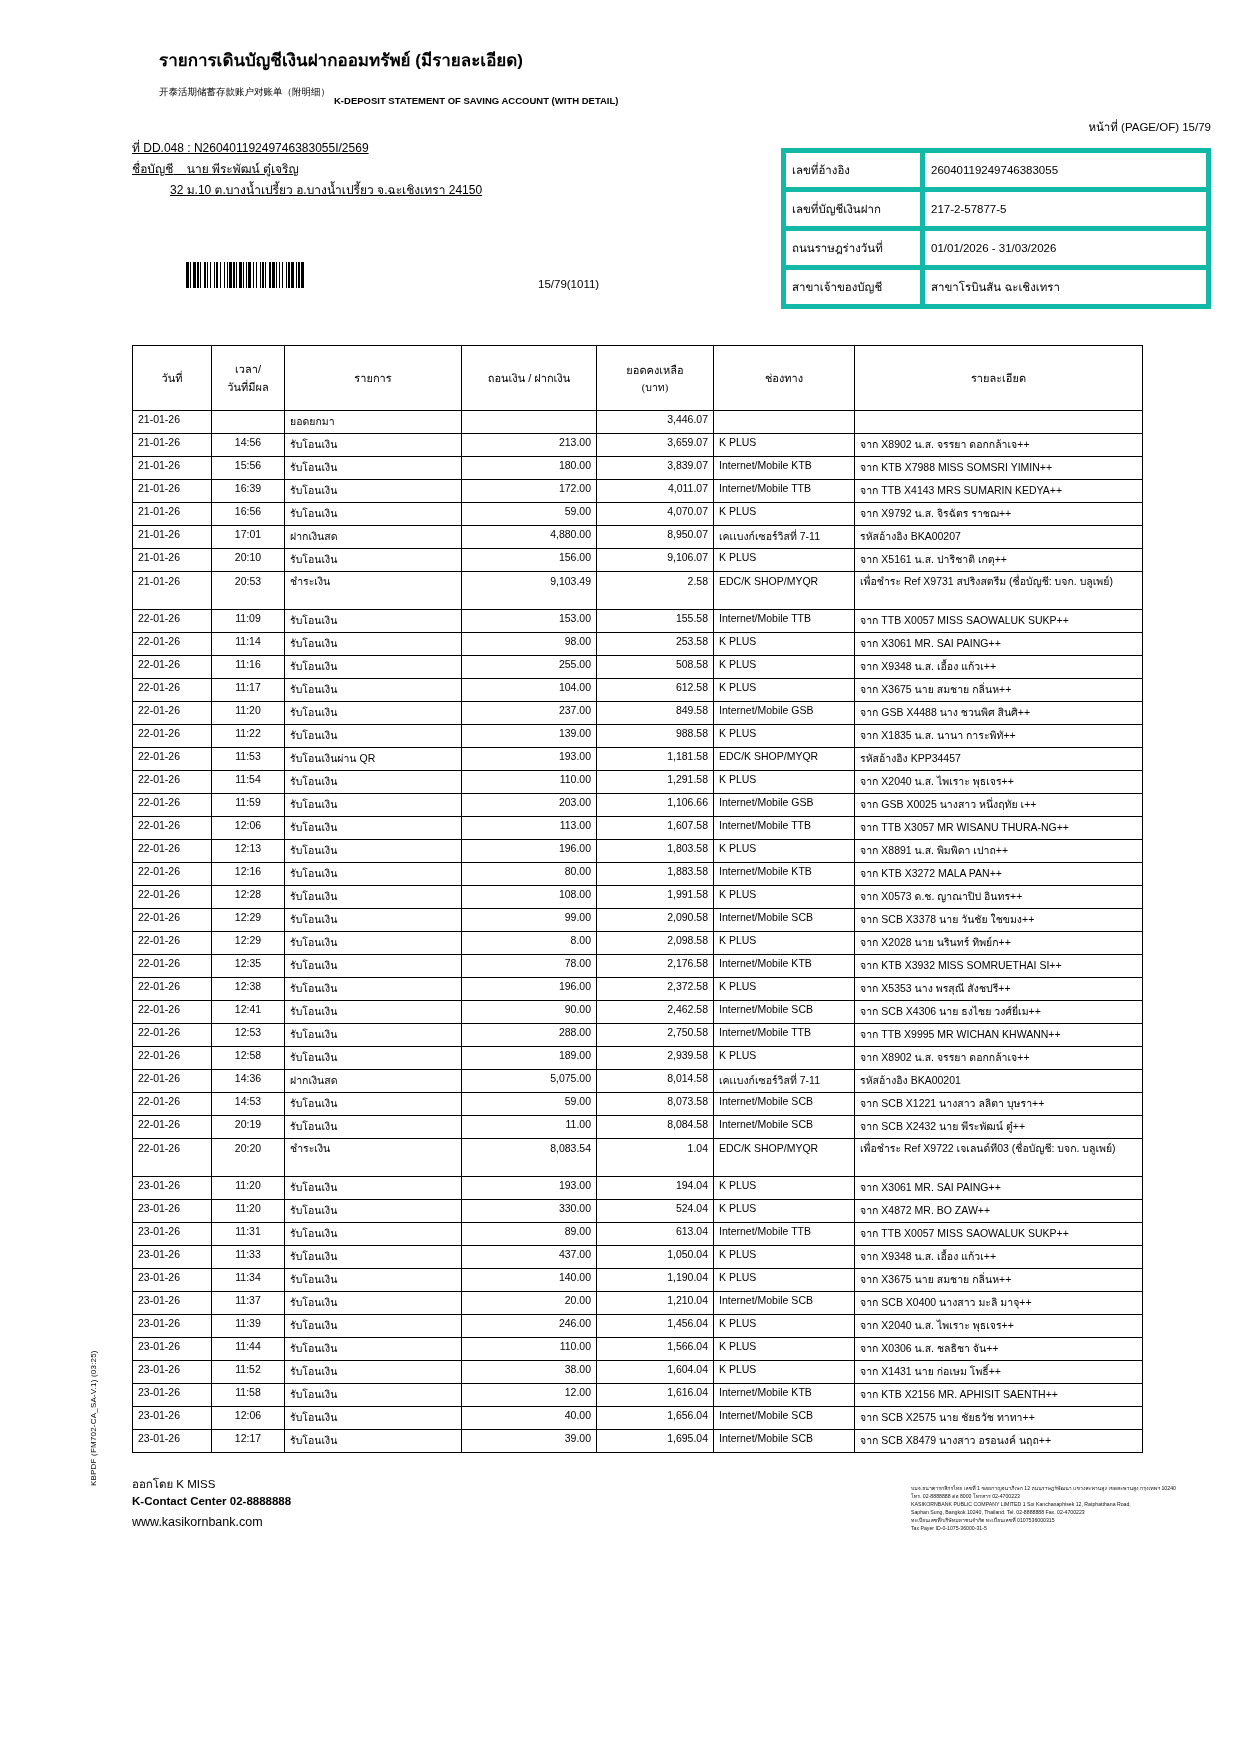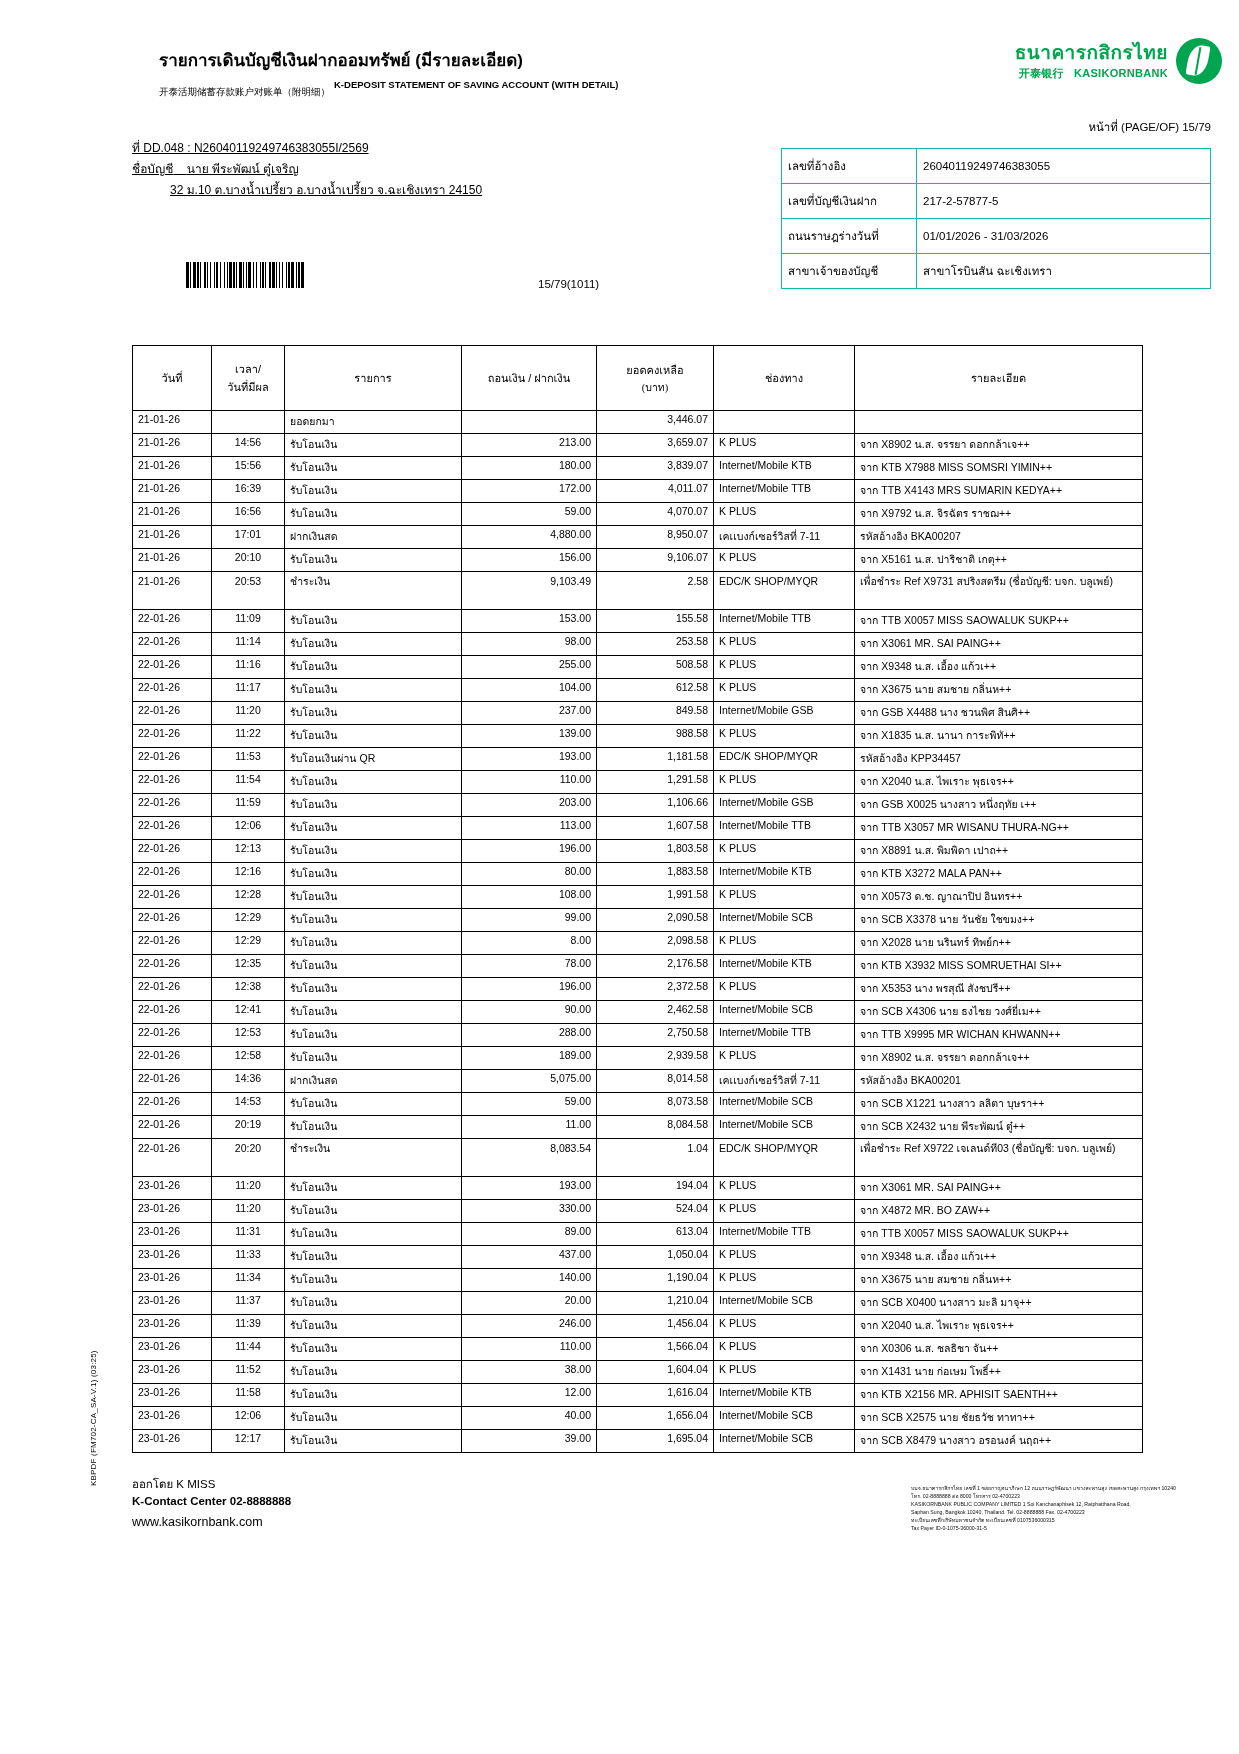--- a/index.html
+++ b/index.html
@@ -43,20 +43,21 @@
     letter-spacing: 0px;
   }
   .title-cn {
     font-size: 9.5px;
     margin-top: 7px;
     font-weight: normal;
   }
   .title-en {
     font-size: 9.5px;
     font-weight: bold;
+    margin-top: 16px;
   }
   .title-sub-line {
     margin-top: 6px;
     display: flex;
     align-items: flex-start;
     gap: 4px;
   }
 
   .bank-logo {
     position: absolute;
@@ -137,21 +138,21 @@
   
   .info-table {
     position: absolute;
     right: 28px;
     top: 148px;
     width: 430px;
     border-collapse: collapse;
     font-size: 11.5px;
   }
   .info-table td {
-    border: 1px solid #14b8a6;
+    border: 5px solid #14b8a6;
     padding: 8px 6px;
     height: 15px;
   }
   .info-table td.k {
     width: 122px;
     font-weight: normal;
   }
 
   
   .barcode-wrap {
@@ -260,31 +261,20 @@
 
   <div class="header">
     <div class="title-block">
       <div class="title-th">รายการเดินบัญชีเงินฝากออมทรัพย์ (มีรายละเอียด)</div>
       <div class="title-sub-line">
         <span class="title-cn">开泰活期储蓄存款账户对账单（附明细）</span>
         <span class="title-en">K-DEPOSIT STATEMENT OF SAVING ACCOUNT (WITH DETAIL)</span>
       </div>
     </div>
 
-    <div class="bank-logo">
-      <div class="bank-names">
-        <div class="bank-th">ธนาคารกสิกรไทย</div>
-        <div class="bank-cn-en">
-          <span>开泰银行</span>
-          &nbsp;
-          <span>KASIKORNBANK</span>
-        </div>
-      </div>
-      <div class="leaf-mark"></div>
-    </div>
   </div>
 
   <div class="page-of">หน้าที่ (PAGE/OF) 15/79</div>
 
   <div class="acct-left">
     <div class="row-ln">ที่ DD.048 : N26040119249746383055I/2569</div>
     <div class="row-ln">
       <span>ชื่อบัญชี</span>
       &nbsp;&nbsp;
       <span>นาย  พีระพัฒน์ ตู๋เจริญ</span>

